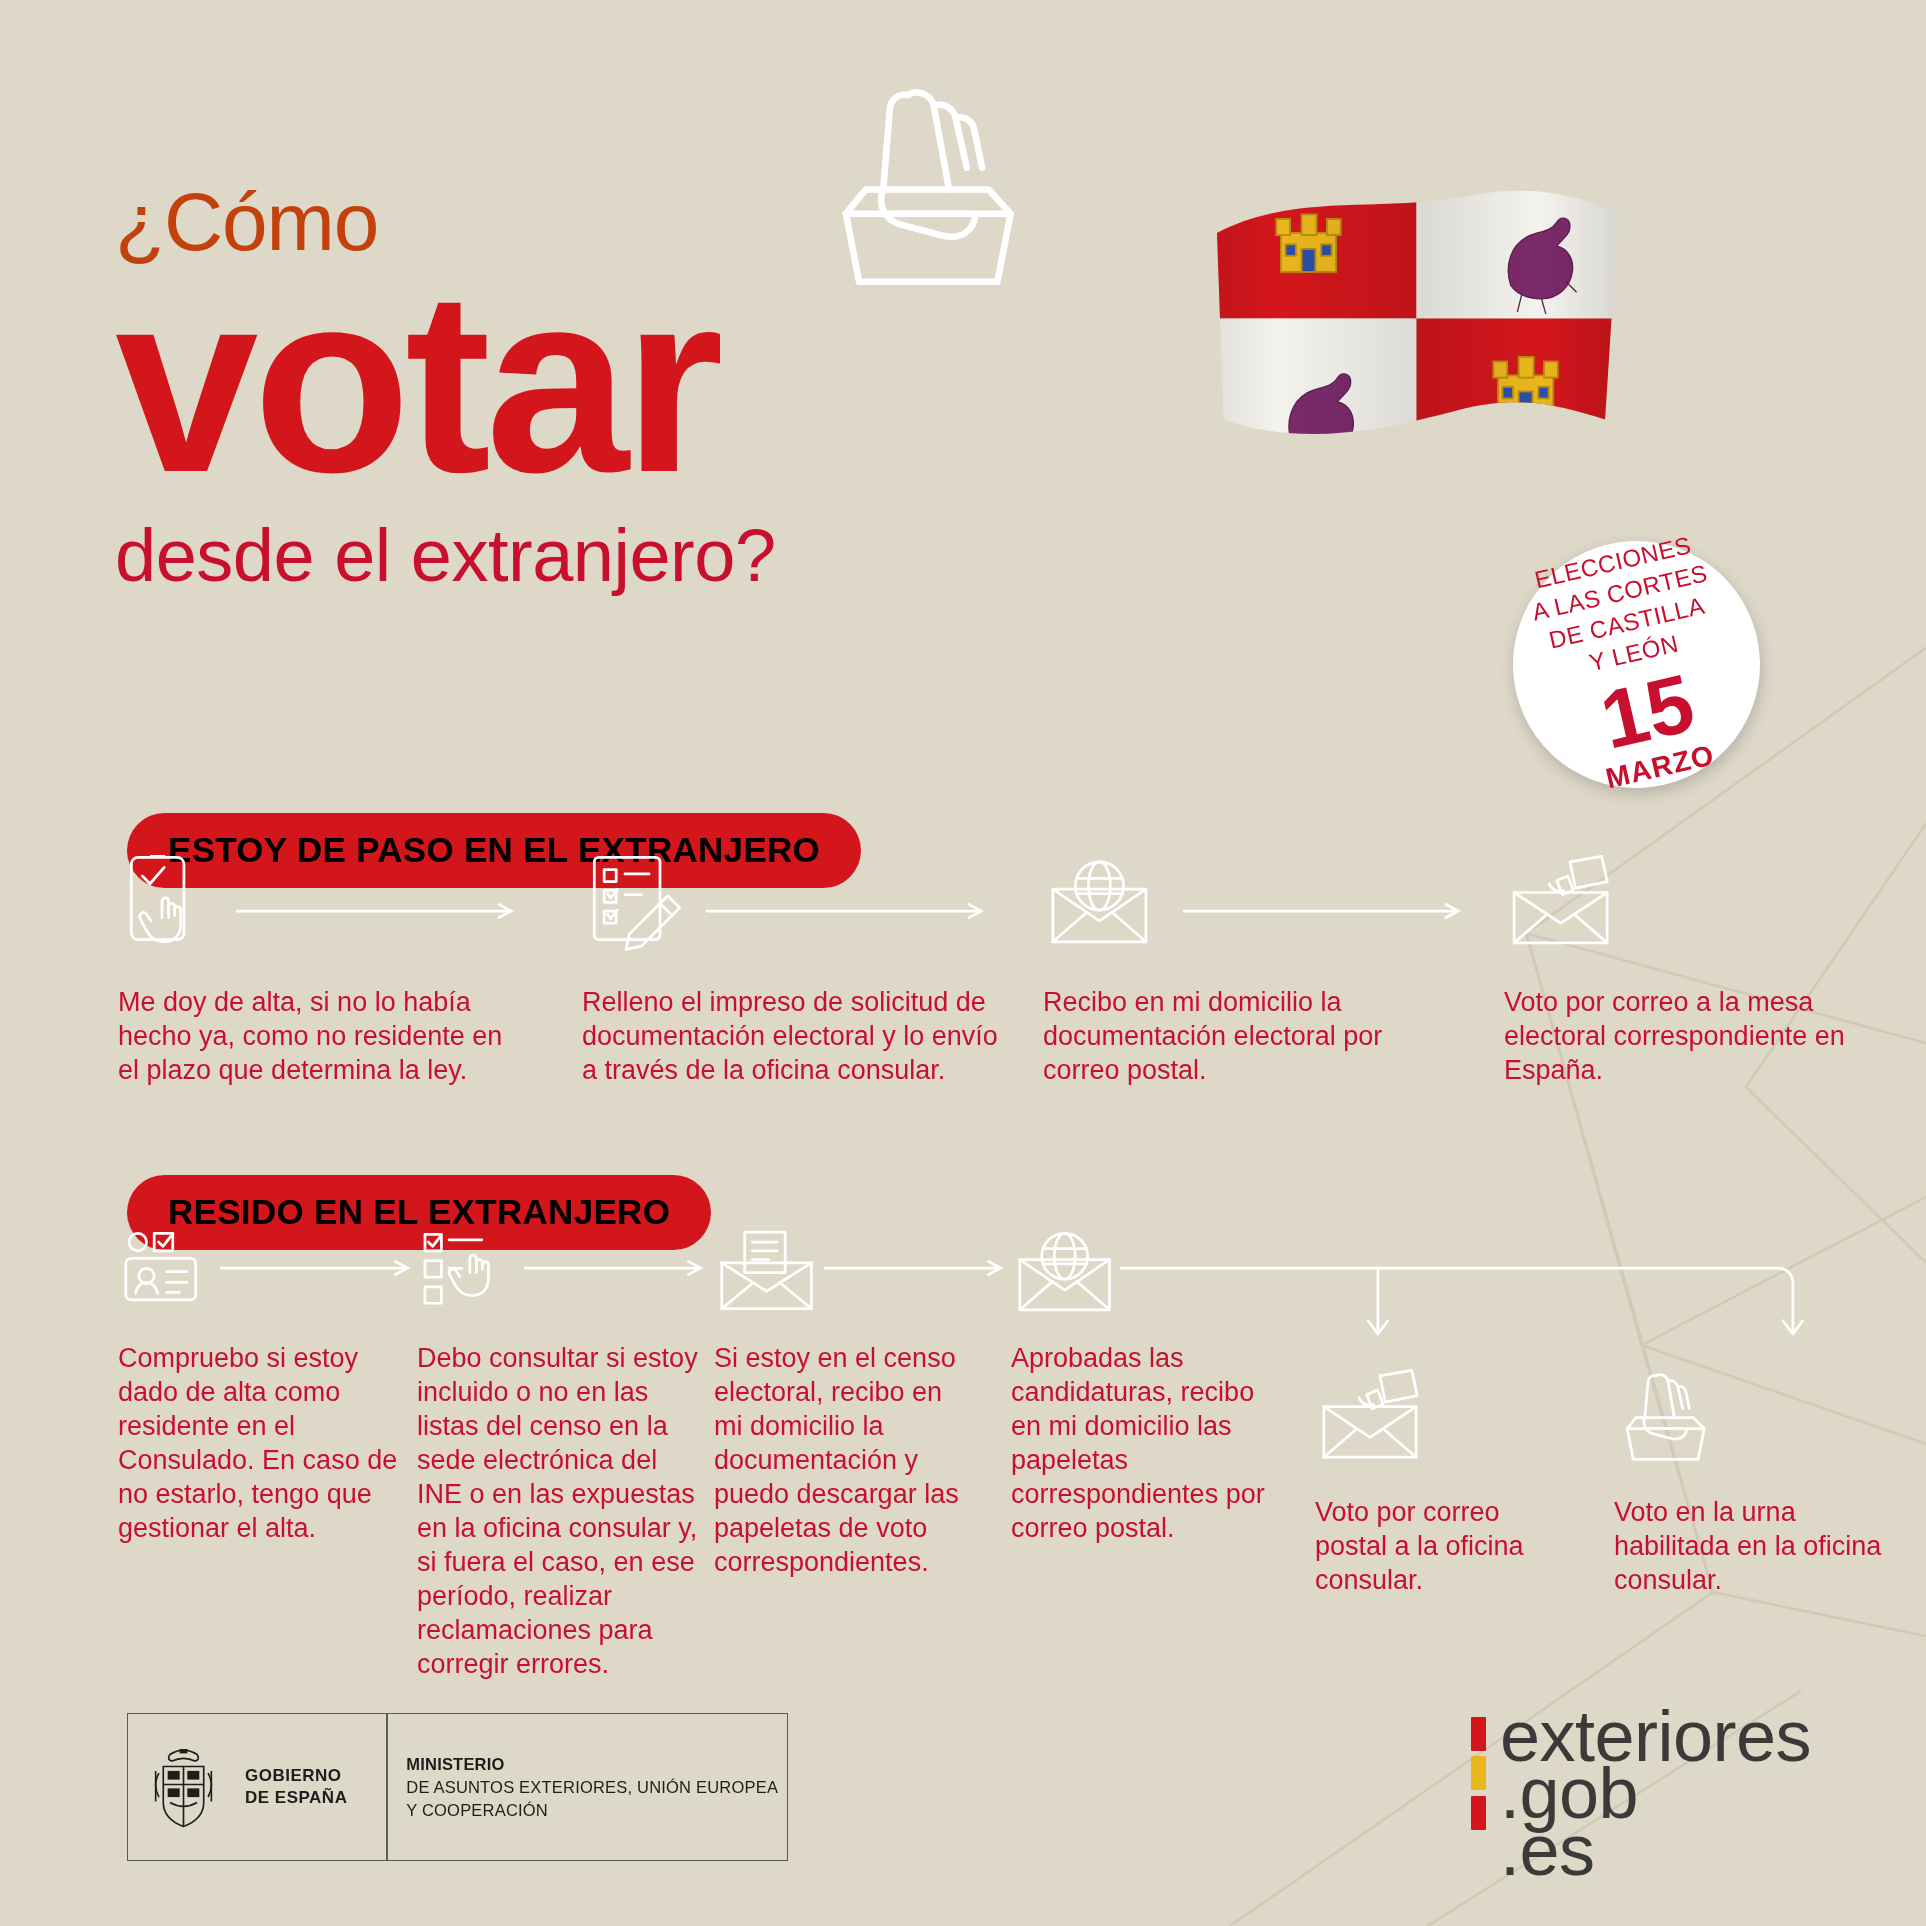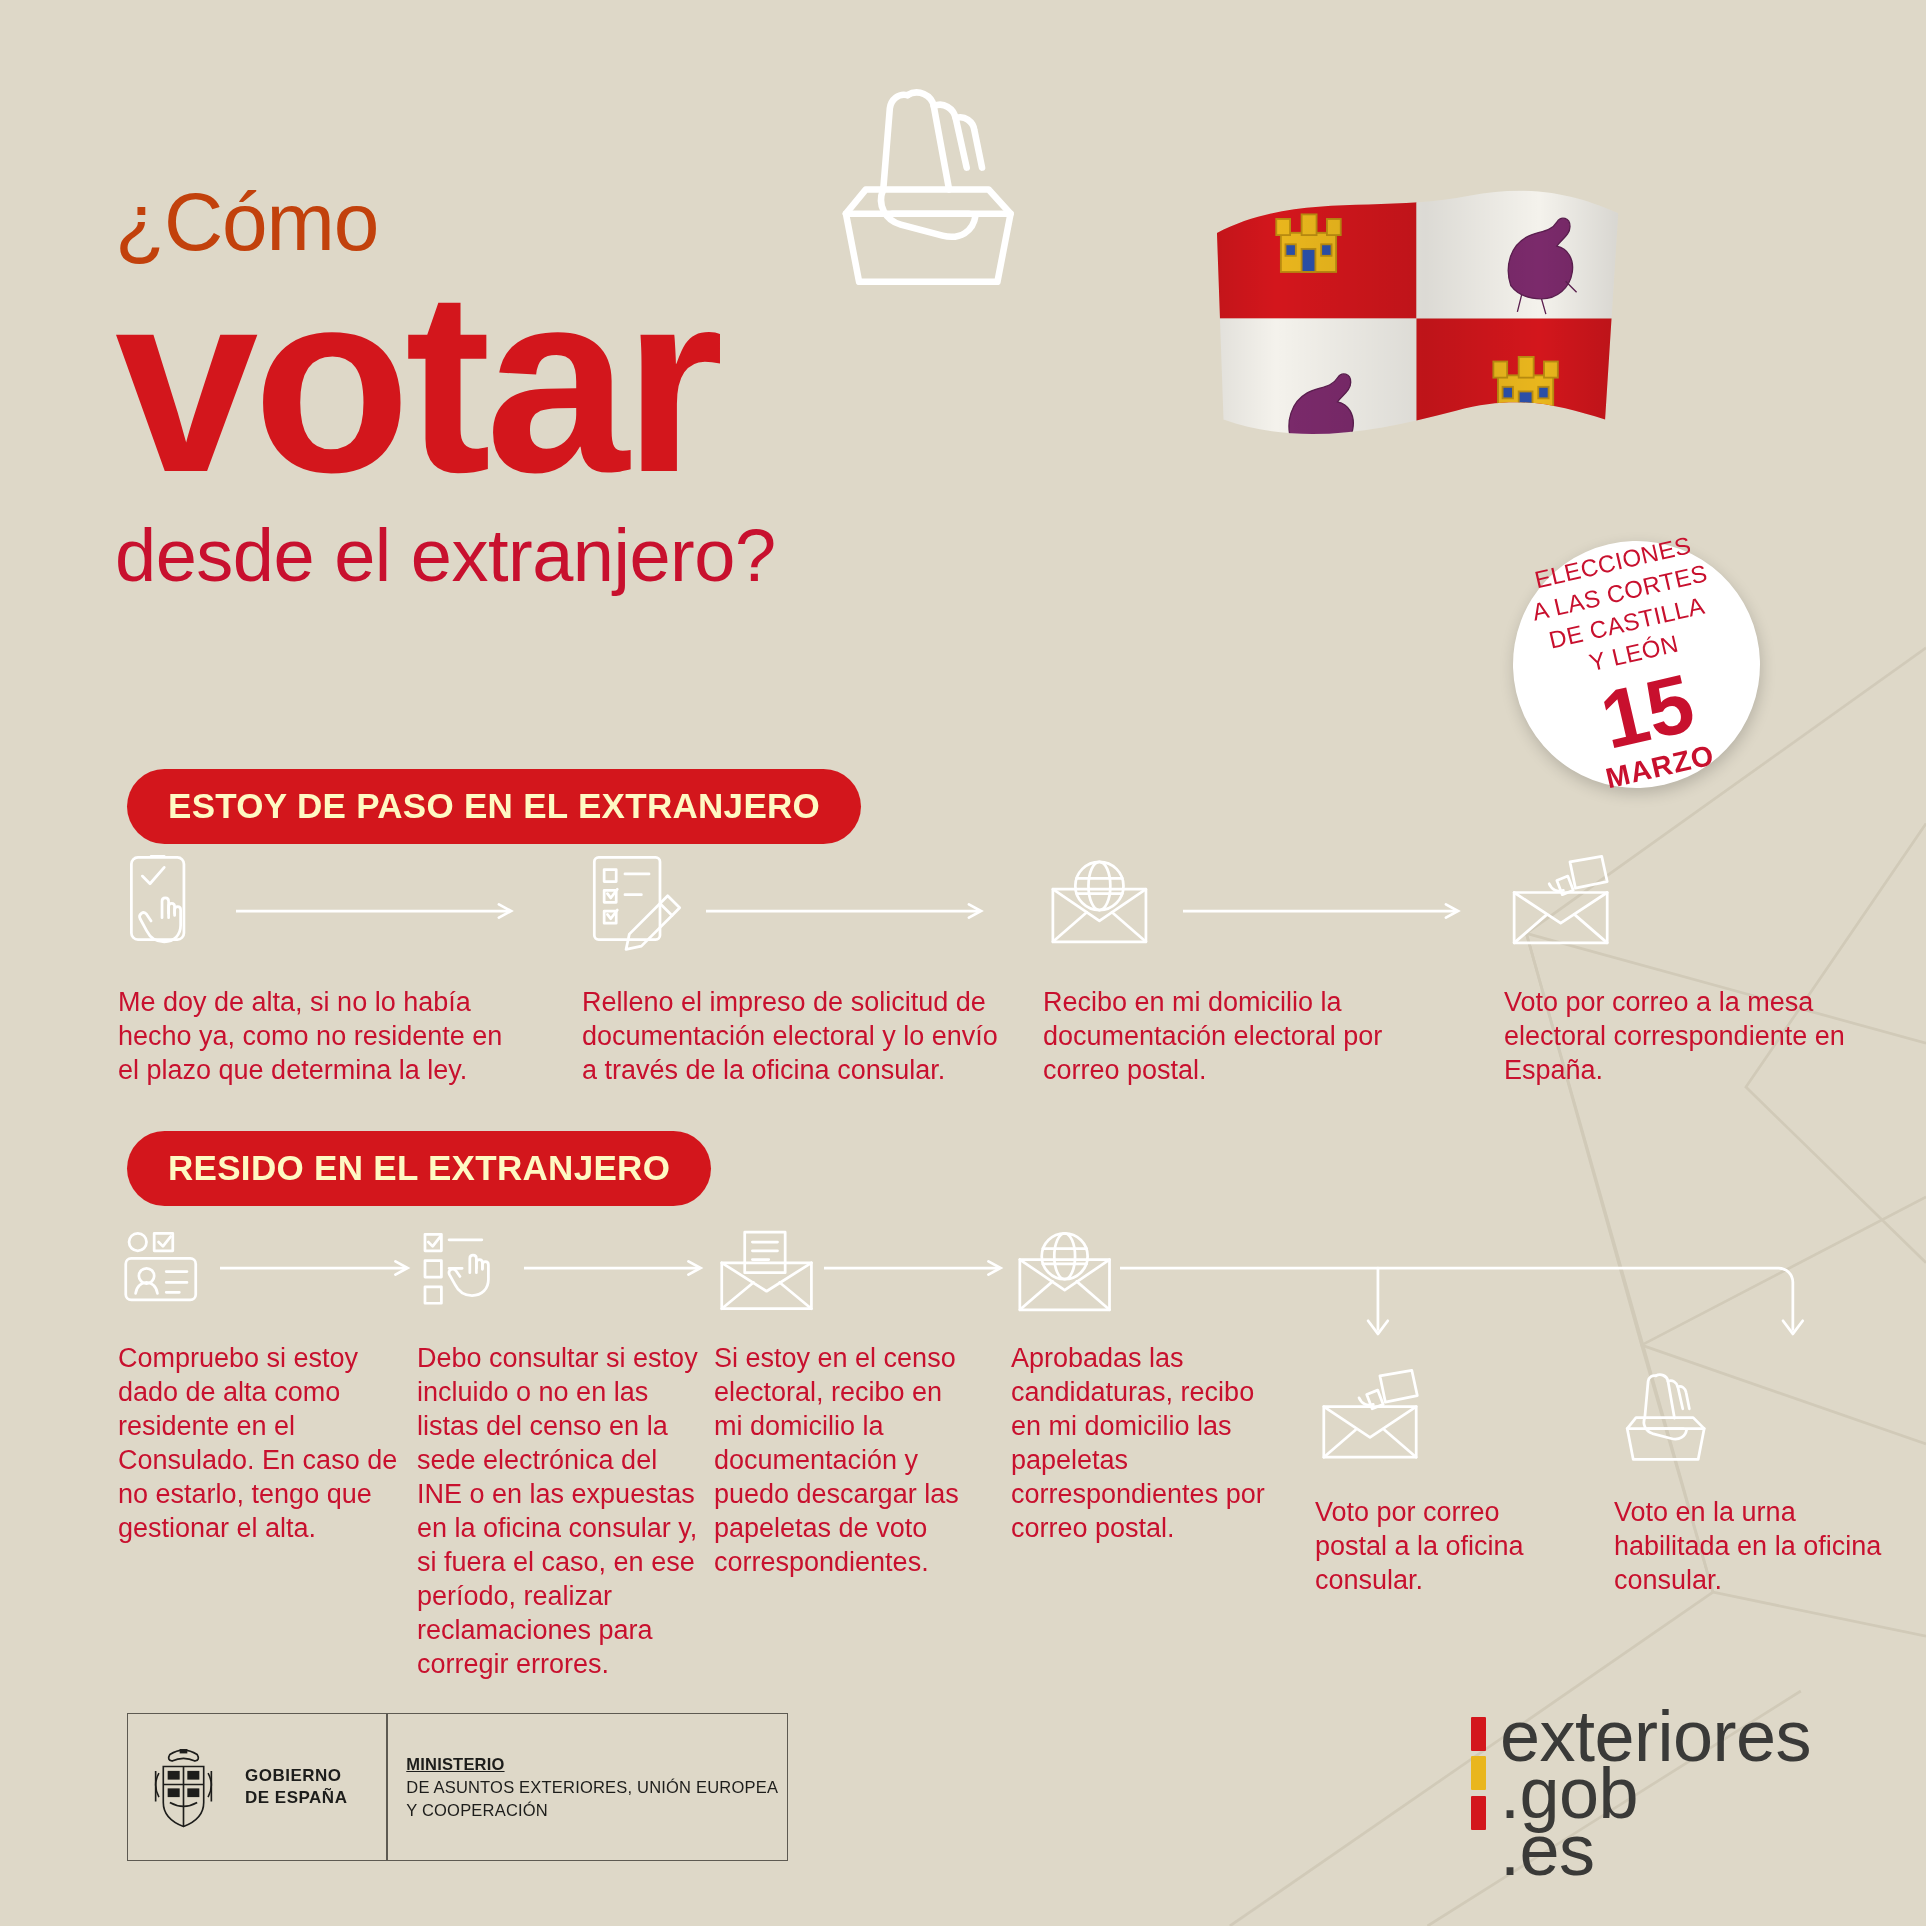--- a/index.html
+++ b/index.html
@@ -41,42 +41,42 @@
     transform:rotate(-13deg);
     display:flex;flex-direction:column;align-items:center;justify-content:center;
     text-align:center;
   }
   .seal .l1{font-size:24px;line-height:31px;letter-spacing:0.5px;color:#c8102e;}
   .seal .day{font-size:82px;line-height:82px;font-weight:bold;color:#c8102e;margin-top:3.3px;}
   .seal .mon{font-size:28.6px;line-height:31px;font-weight:bold;letter-spacing:1.1px;color:#c8102e;}
 
   
   .pill{
-    position:absolute;background:#d3161c;color:#fef9c3;border-radius:38px;
+    position:absolute;background:#d3161c;color:#000000;border-radius:38px;
     font-size:35px;font-weight:bold;letter-spacing:0.3px;
-    padding:16.5px 41px 18.7px 41px;white-space:nowrap;
+    padding:16.5px 41px 18.7px 41px;white-space:nowrap;margin-top:44px;
   }
   .step{position:absolute;}
   .step .icon{height:110px;display:flex;align-items:flex-end;}
   .step .txt{
     font-size:27px;line-height:34px;color:#c8102e;font-weight:500;
     margin-top:28.6px;
   }
   .arrow{position:absolute;}
 
   
   .gob-box{
     position:absolute;left:127px;top:1713px;width:659px;height:146px;
     border:1.6px solid #5d5a52;display:flex;align-items:center;background:transparent;
   }
   .gob-left{width:258px;height:100%;display:flex;align-items:center;gap:26px;padding-left:20px;box-sizing:border-box;}
   .gob-left .gtext{font-size:17px;line-height:22px;color:#1d1d1b;font-weight:bold;letter-spacing:0.5px;}
   .gob-div{width:1.6px;height:100%;background:#5d5a52;}
   .gob-right{padding-left:18.7px;font-size:16.5px;line-height:23px;color:#1d1d1b;letter-spacing:0.2px;}
-  .gob-right .m1{font-weight:bold;text-decoration:underline;}
+  .gob-right .m1{font-weight:bold;}
 
   .ext-logo{position:absolute;right:115px;top:1708px;display:flex;align-items:flex-start;gap:14.3px;}
   .ext-bars{display:flex;flex-direction:column;justify-content:center;gap:5.5px;padding-top:8.8px;}
   .ext-bars i{display:block;width:14.3px;height:34px;border-radius:1.1px;}
   .ext-words{font-size:72px;line-height:57px;color:#3a3a38;font-weight:500;letter-spacing:-0.5px;}
   .ext-words div{text-align:left;}
 </style>
 </head>
 <body>
 

